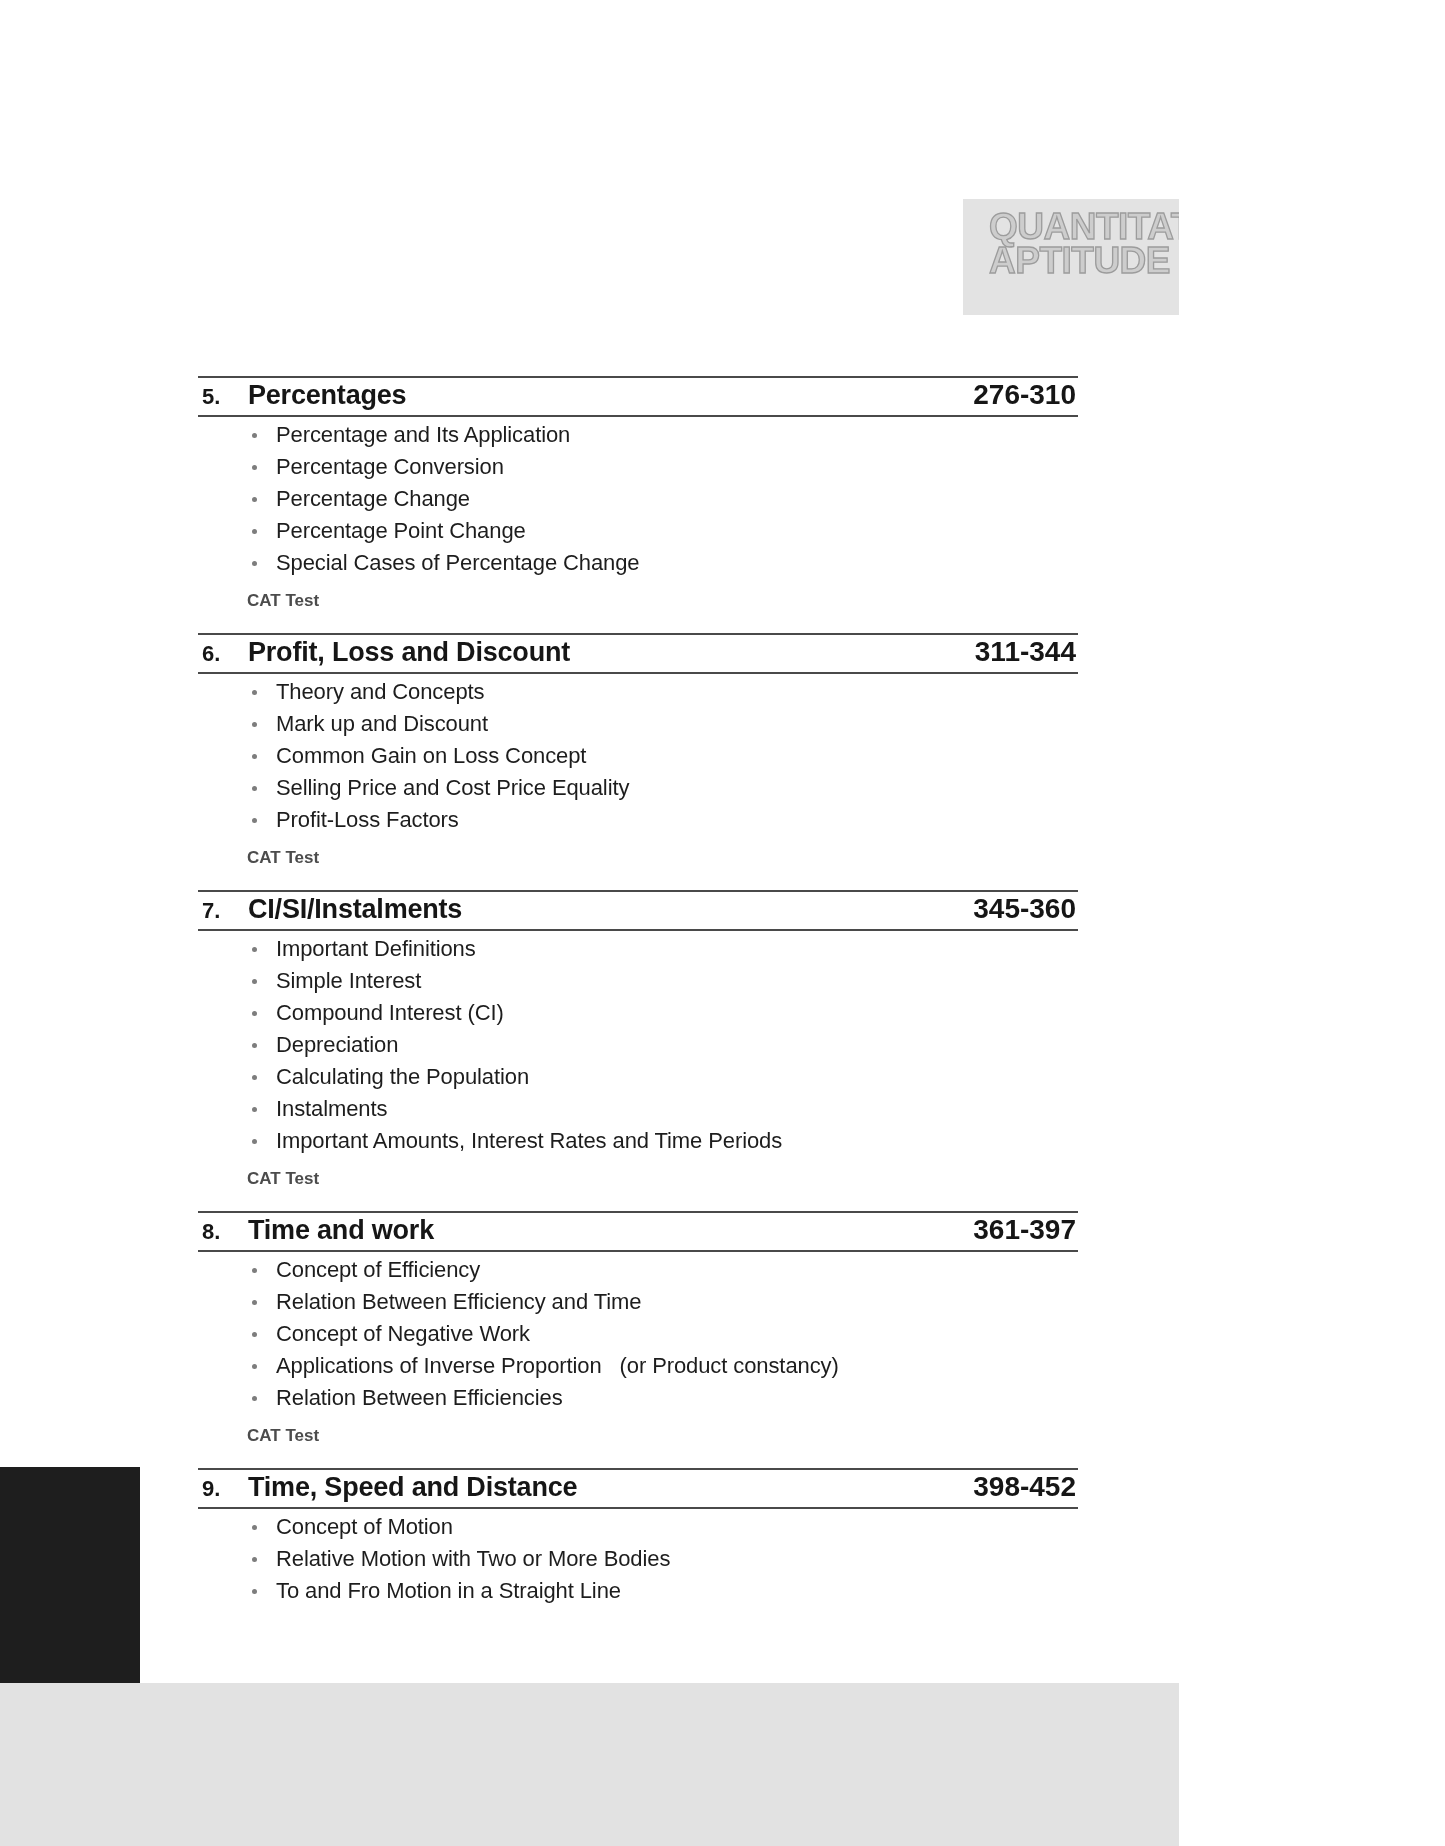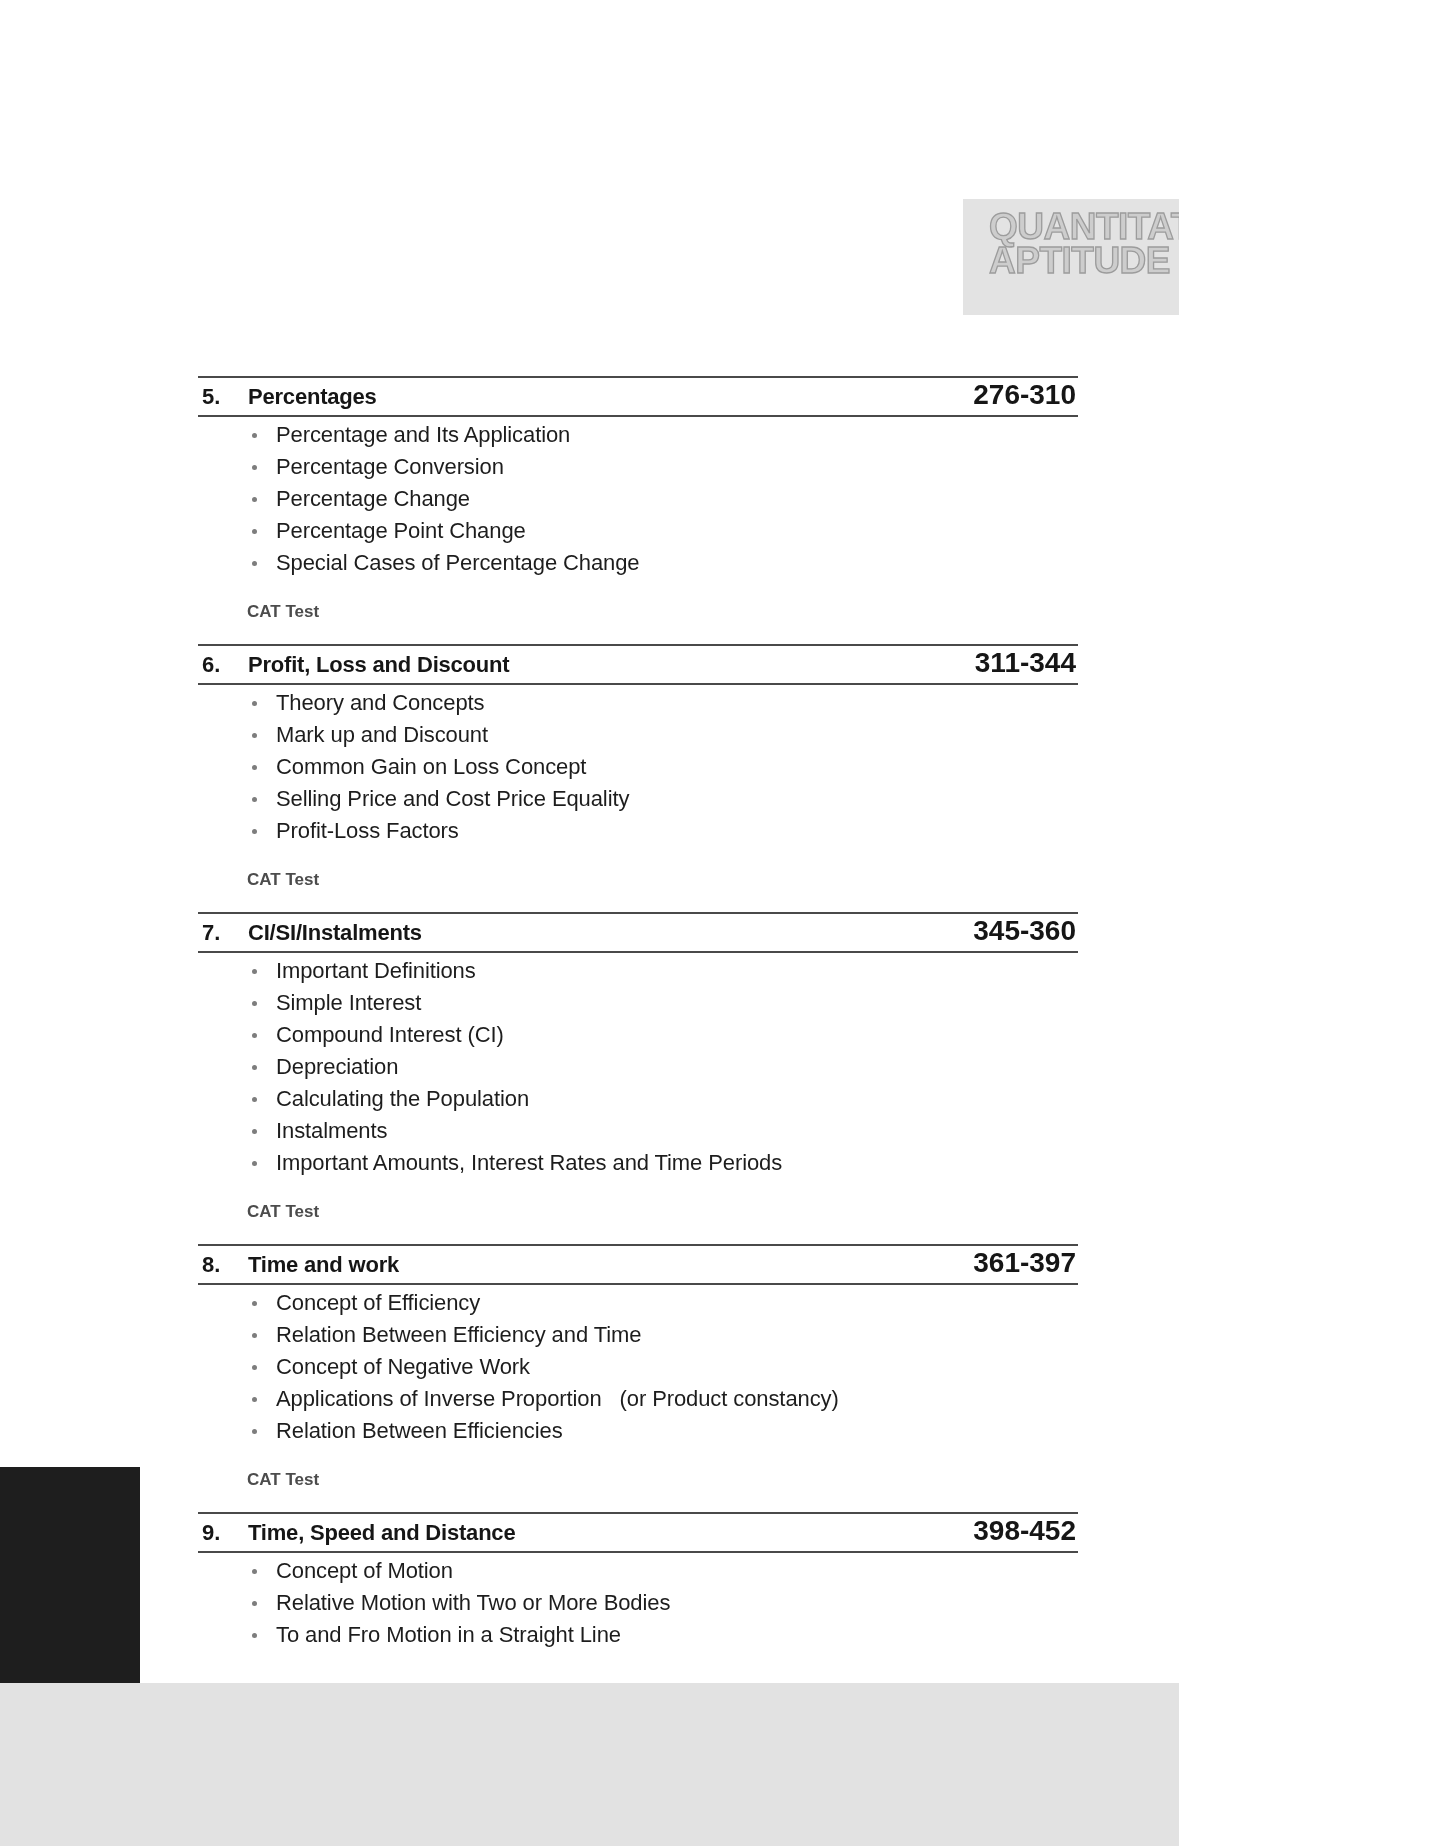--- a/index.html
+++ b/index.html
@@ -29,34 +29,34 @@
   .toc{position:absolute;left:198px;top:376px;width:880px;}
   .toc-section{margin-bottom:16px;}
   .section-head{
     display:flex;justify-content:space-between;align-items:baseline;
     border-top:2px solid var(--rule,#4a4a4a);
     border-bottom:2px solid var(--rule,#4a4a4a);
     padding:4px 2px 5px 4px;
   }
   .head-left{display:flex;align-items:baseline;}
   .sec-num{display:inline-block;width:46px;font-size:22px;line-height:26px;font-weight:700;color:#161616;}
-  .sec-title{font-size:22px;line-height:26px;font-weight:700;color:#161616;letter-spacing:-0.2px;}
+  .sec-title{font-size:27px;line-height:26px;font-weight:700;color:#161616;letter-spacing:-0.2px;}
   .sec-pages{font-size:28px;line-height:26px;font-weight:700;color:#161616;}
   .sec-items{list-style:none;margin:2px 0 0;padding:0 0 0 54px;}
   .sec-item{
     position:relative;padding-left:24px;
     font-size:22px;color:#1d1d1d;line-height:32px;letter-spacing:-0.1px;
   }
   .sec-item .bullet{
     position:absolute;left:0;top:14px;width:5px;height:5px;border-radius:50%;
     background:#7d7d7d;
   }
   .topic-note{margin-left:18px;}
   .cat-test{
-    margin:17px 0 0 49px;font-size:17px;font-weight:700;color:#4c4c4c;line-height:32px;
+    margin:6px 0 0 49px;font-size:17px;font-weight:700;color:#4c4c4c;line-height:32px;
   }
 
   
   .spine-block{
     position:absolute;left:0;top:1467px;width:140px;height:216px;
     background:var(--spine,#1e1e1e);
   }
   .footer-bar{
     position:absolute;left:0;top:1683px;width:1445px;height:163px;
     background:var(--footer_bar,#e2e2e2);

